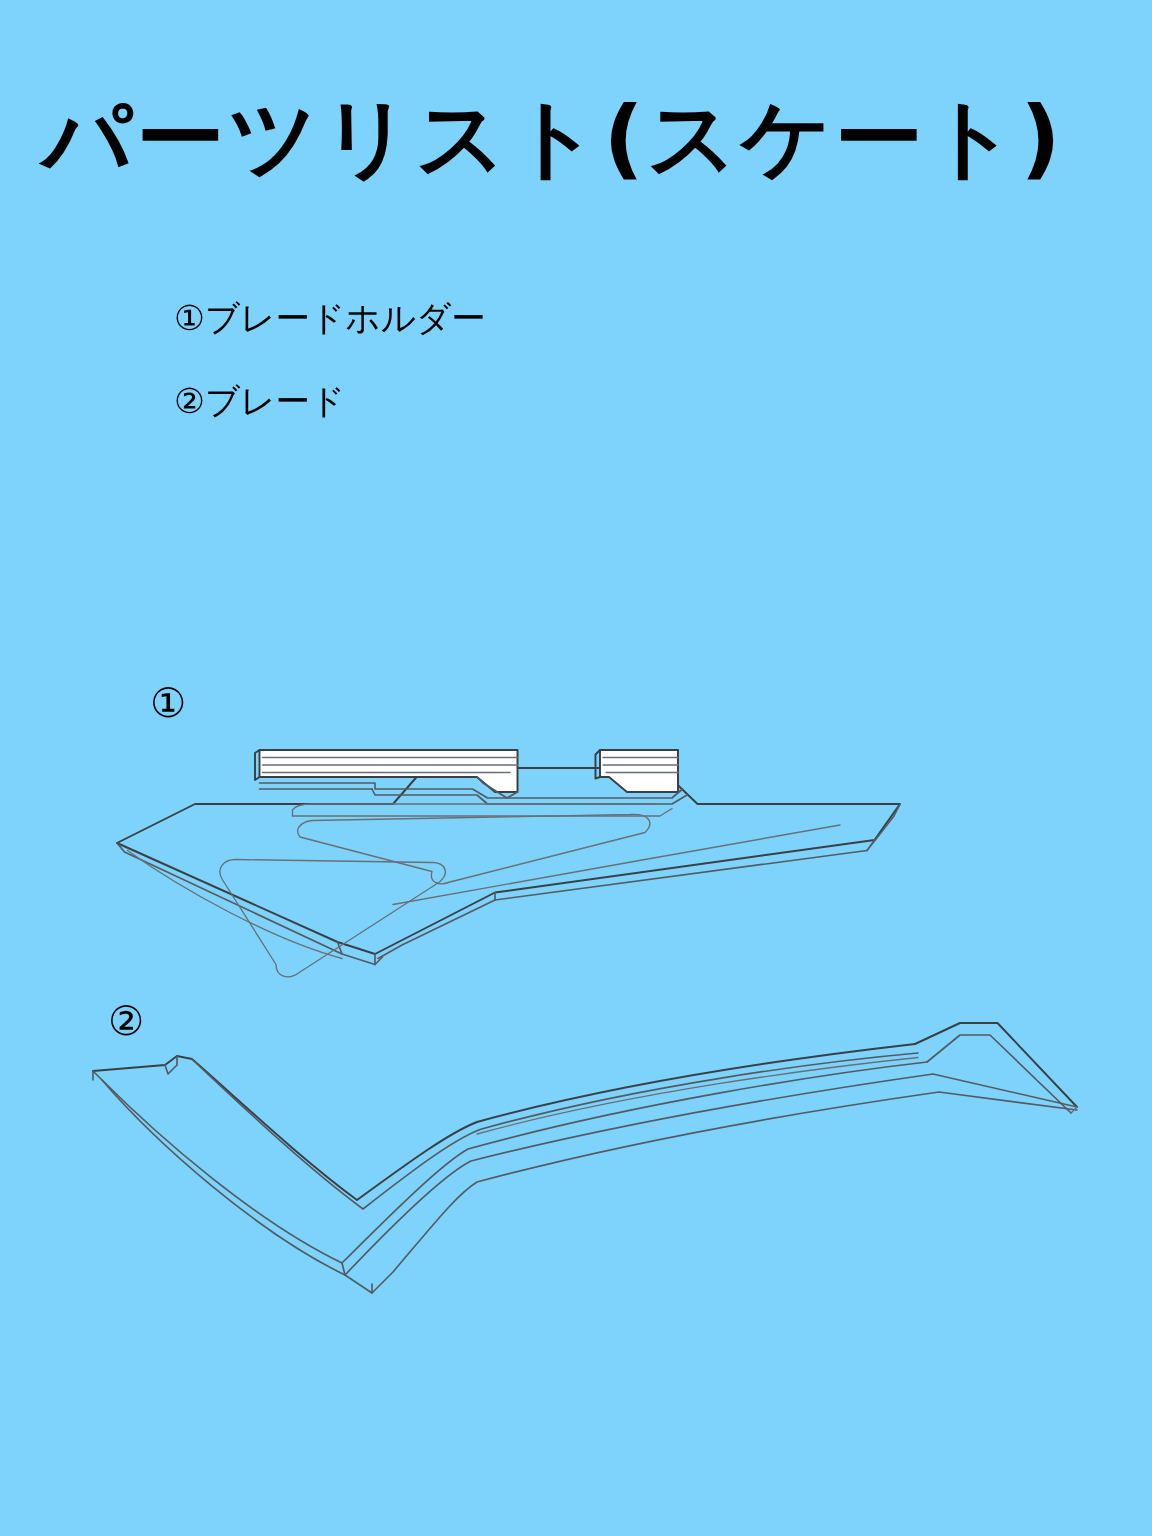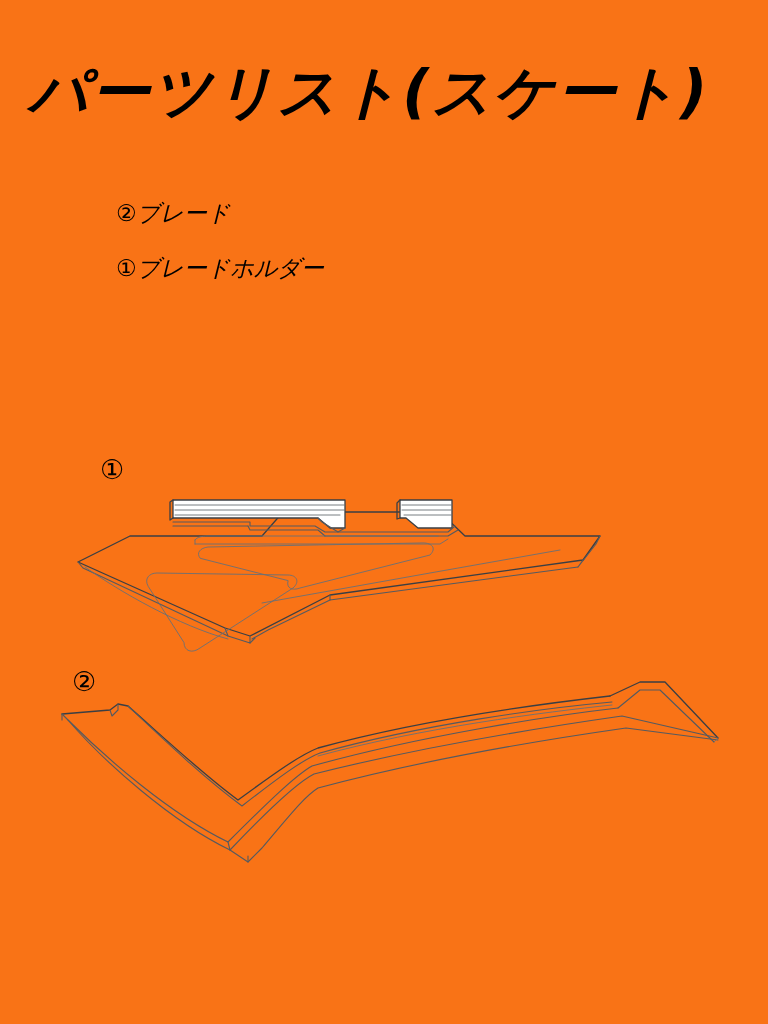--- a/index.html
+++ b/index.html
@@ -7,23 +7,22 @@
     padding: 0;
     background: #ffffff;
   }
   body {
     font-family: "Liberation Sans", sans-serif;
   }
   #page {
     position: relative;
     width: 768px;
     height: 1024px;
-    background: #f97316;
+    background: #7dd3fc;
     overflow: hidden;
-    font-style: italic;
   }
 
   
   #doc-title {
     position: absolute;
     left: 28px;
     top: 60px;
     width: 700px;
     height: 64px;
     font-family: "DejaVu Sans", sans-serif;
@@ -109,24 +108,24 @@
 </style>
 </head>
 <body>
 
 <div id="page">
 
   <div id="doc-title">パーツリスト(スケート)</div>
 
   <div id="parts-list">
     <div class="part-line">
-      <span class="num">②</span><span class="label">ブレード</span>
+      <span class="num">①</span><span class="label">ブレードホルダー</span>
     </div>
     <div class="part-line">
-      <span class="num">①</span><span class="label">ブレードホルダー</span>
+      <span class="num">②</span><span class="label">ブレード</span>
     </div>
   </div>
 
   <div class="figure-block" id="figure-1">
     <div class="fig-marker" id="marker-1">①</div>
 
     <svg class="fig-svg" width="768" height="220" viewBox="0 0 768 220">
 
       <path class="ln-dark" d="M 78,122 L 130,96 L 262,96 L 283,72 L 440,72 L 465,96 L 600,96 L 583,120 L 330,155 L 250,196 L 225,188 Z"></path>
 

